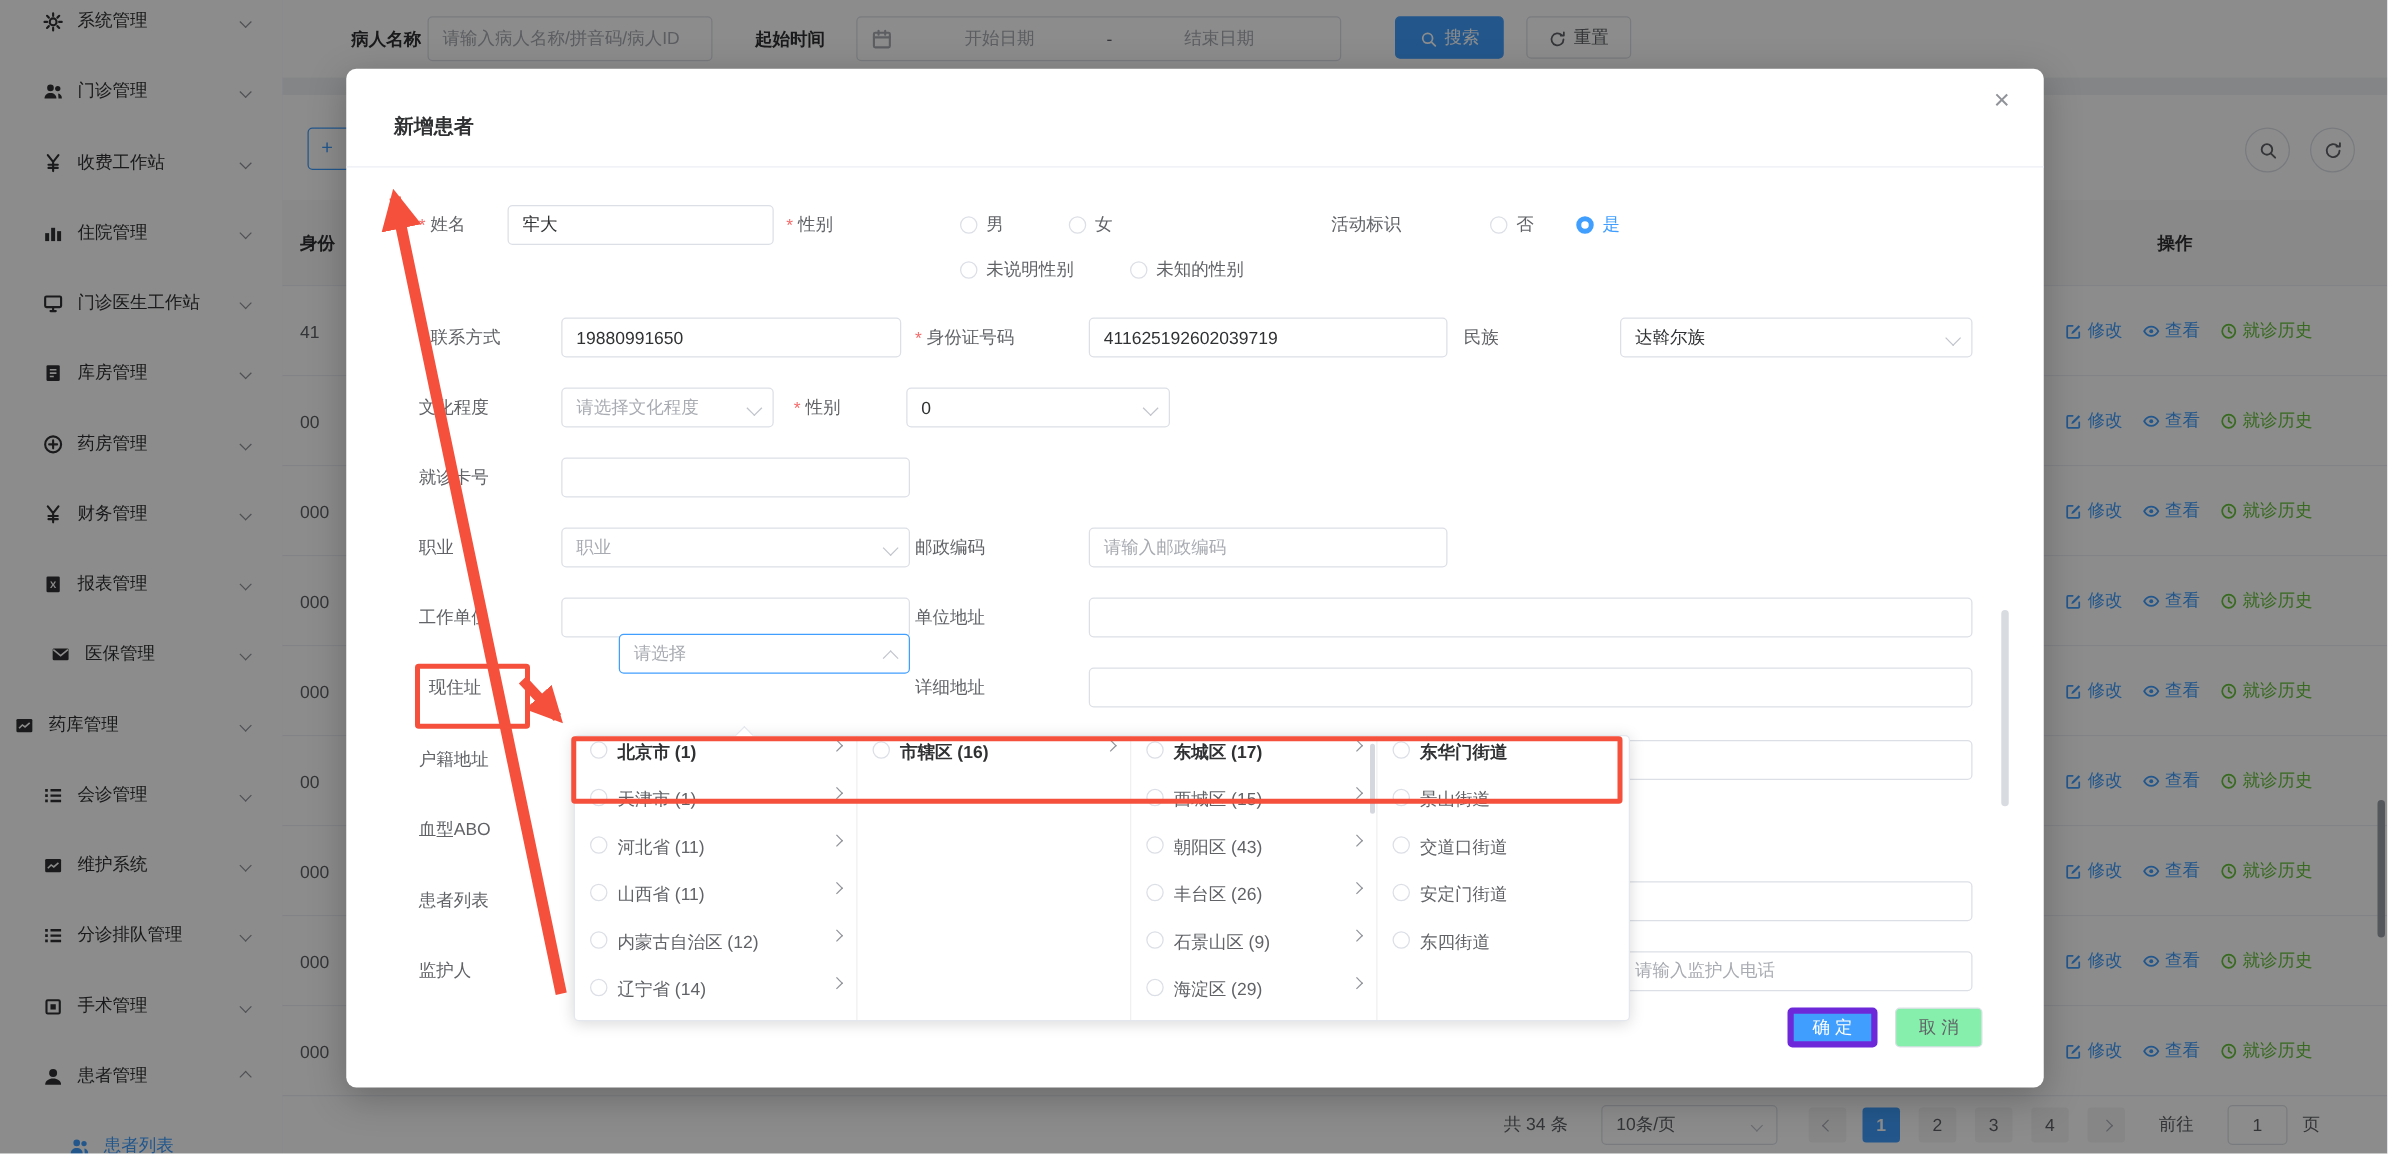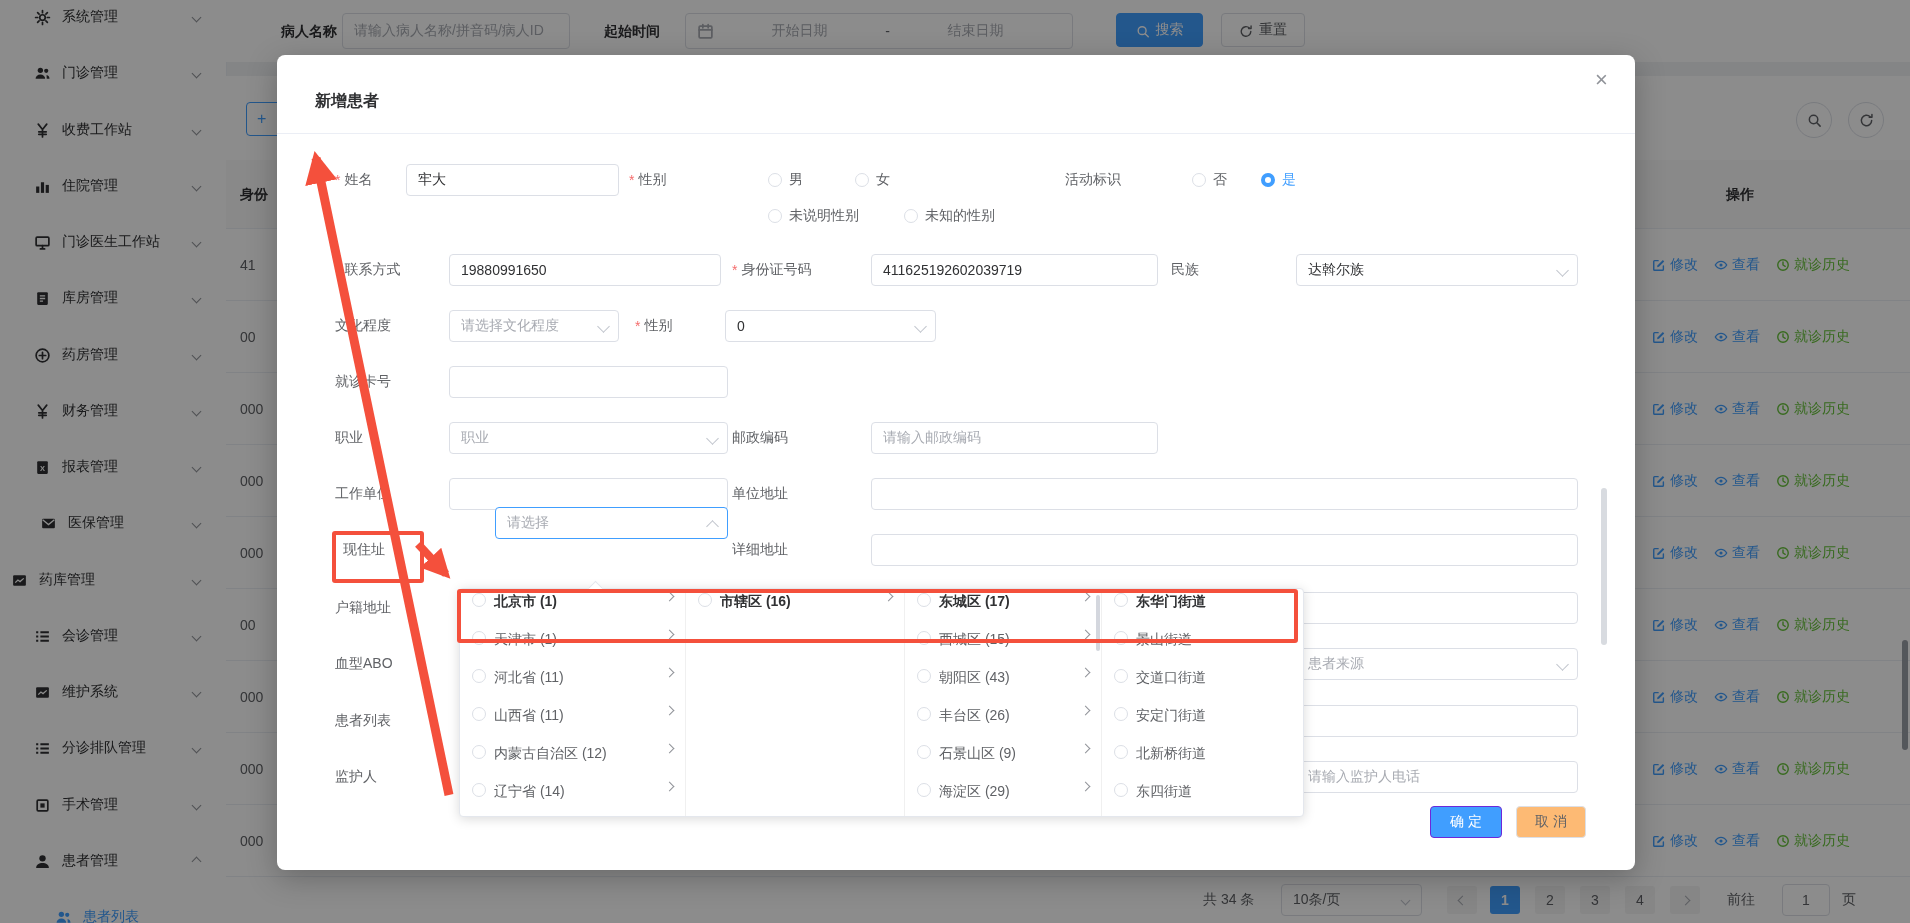--- a/index.html
+++ b/index.html
@@ -50,22 +50,22 @@
   .req::before{content:"*";color:#f56c6c;margin-right:4px;}
   .f-ipt{position:absolute;box-sizing:border-box;height:32px;border:1px solid #dcdfe6;border-radius:4px;background:#fff;display:flex;align-items:center;padding:0 11px;color:#303133;}
   .f-ipt .caret{position:absolute;right:10px;width:8px;height:8px;border-right:1.4px solid #c0c4cc;border-bottom:1.4px solid #c0c4cc;transform:rotate(45deg);top:11px;}
   .f-ipt .caret.up{transform:rotate(-135deg);top:14px;}
   .f-ipt.focus{border-color:#409eff;}
   .radio{position:absolute;height:32px;display:flex;align-items:center;gap:7px;color:#606266;cursor:pointer;white-space:nowrap;}
   .rdot{width:14px;height:14px;border:1px solid #dcdfe6;border-radius:50%;background:#fff;box-sizing:border-box;flex:none;}
   .radio.sel .rdot{border:4px solid #409eff;}
   .radio.sel span{color:#409eff;}
   .m-btn{position:absolute;box-sizing:border-box;height:32px;border-radius:4px;display:flex;align-items:center;justify-content:center;cursor:pointer;}
-  .m-btn.ok{background:#409eff;color:#fff;border:1px solid #6d28d9;}
-  .m-btn.no{background:#fdba74;color:#606266;border:1px solid #dcdfe6;}
+  .m-btn.ok{background:#409eff;color:#fff;border:5px solid #6d28d9;}
+  .m-btn.no{background:#86efac;color:#606266;border:1px solid #dcdfe6;}
   .m-scroll{position:absolute;left:1324px;top:433px;width:6px;height:157px;background:#d8dbe0;border-radius:3px;}
   
   .casc{position:absolute;left:459px;top:588px;width:845px;height:229px;background:#fff;border:1px solid #e4e7ed;border-radius:4px;
         box-shadow:0 2px 12px rgba(0,0,0,.15);z-index:20;box-sizing:border-box;}
   .casc-notch{position:absolute;left:130px;top:-6px;width:10px;height:10px;background:#fff;border-left:1px solid #e4e7ed;border-top:1px solid #e4e7ed;transform:rotate(45deg);}
   .casc-col{position:absolute;top:0;height:227px;border-right:1px solid #f0f0f0;box-sizing:border-box;padding-top:4px;}
   .casc-col:last-child{border-right:none;}
   .casc-opt{position:relative;height:38px;display:flex;align-items:flex-start;padding:0 24px 0 12px;gap:8px;color:#606266;cursor:pointer;}
   .casc-opt.act{color:#303133;font-weight:bold;}
   .casc-opt .chev{position:absolute;right:12px;border-color:#909399;}
@@ -640,24 +640,20 @@
         <span class="ph">请选择</span>
         <span class="caret up"></span>
       </div>
     <div class="f-label" style="left:455px;top:479px;">详细地址</div>
     <div class="f-ipt" style="left:594px;top:479px;width:707px;"></div>
 
     <div class="f-label" style="left:58px;top:537px;">户籍地址</div>
     <div class="f-ipt" style="left:1019px;top:537px;width:282px;"></div>
 
     <div class="f-label" style="left:58px;top:593px;">血型ABO</div>
-    <div class="f-ipt" style="left:1019px;top:593px;width:282px;">
-        <span class="ph">患者来源</span>
-        <span class="caret"></span>
-      </div>
 
     <div class="f-label" style="left:58px;top:650px;">患者列表</div>
     <div class="f-ipt" style="left:1019px;top:650px;width:282px;"></div>
 
     <div class="f-label" style="left:58px;top:706px;">监护人</div>
     <div class="f-ipt" style="left:1019px;top:706px;width:282px;">
         <span class="ph">请输入监护人电话</span>
       </div>
 
     <div class="m-btn ok" style="left:1153px;top:751px;width:72px;">确 定</div>
@@ -749,24 +745,20 @@
           <span class="rdot"></span>
           <span>景山街道</span>
         </div>
         <div class="casc-opt">
           <span class="rdot"></span>
           <span>交道口街道</span>
         </div>
         <div class="casc-opt">
           <span class="rdot"></span>
           <span>安定门街道</span>
-        </div>
-        <div class="casc-opt">
-          <span class="rdot"></span>
-          <span>北新桥街道</span>
         </div>
         <div class="casc-opt">
           <span class="rdot"></span>
           <span>东四街道</span>
         </div>
       </div>
     </div>
 
   <div class="redbox" style="left:332px;top:531px;width:84px;height:44px;"></div>
   <div class="redbox" style="left:457px;top:589px;width:833px;height:46px;"></div>

